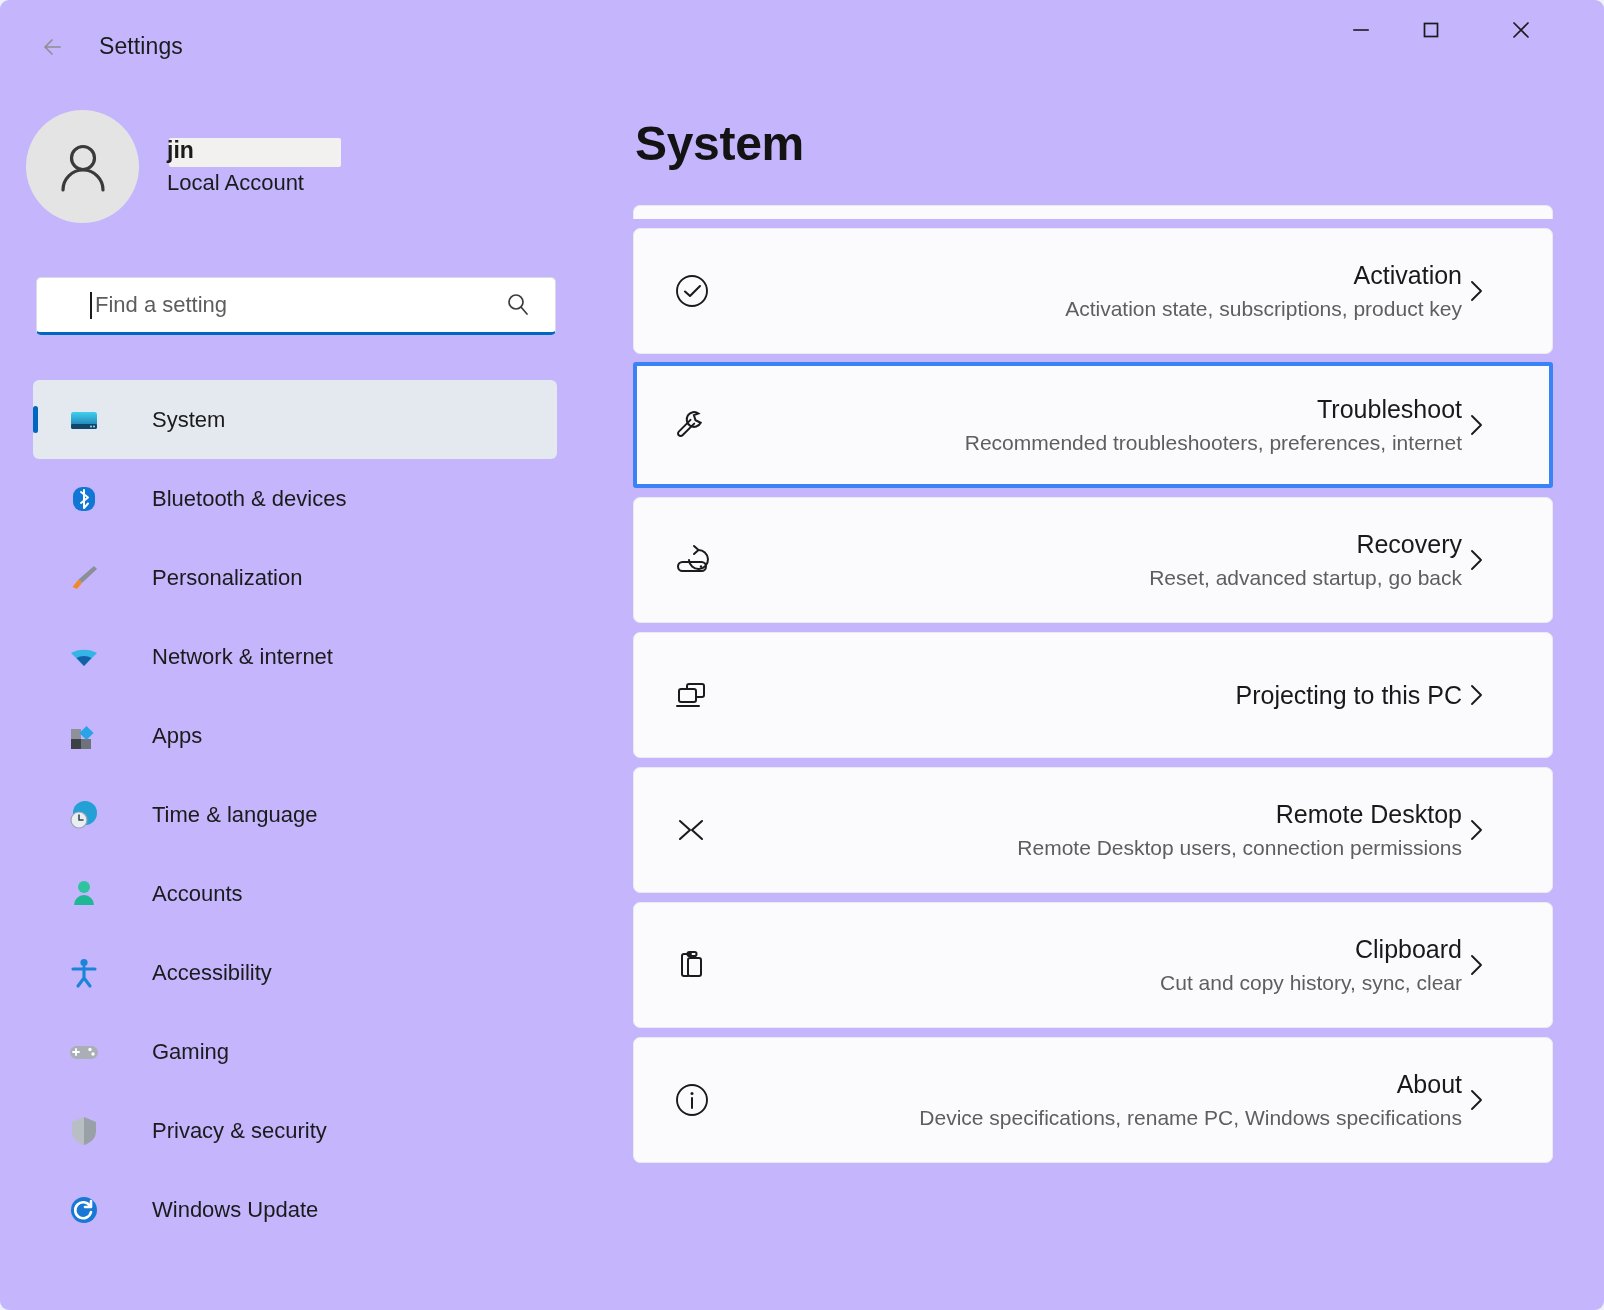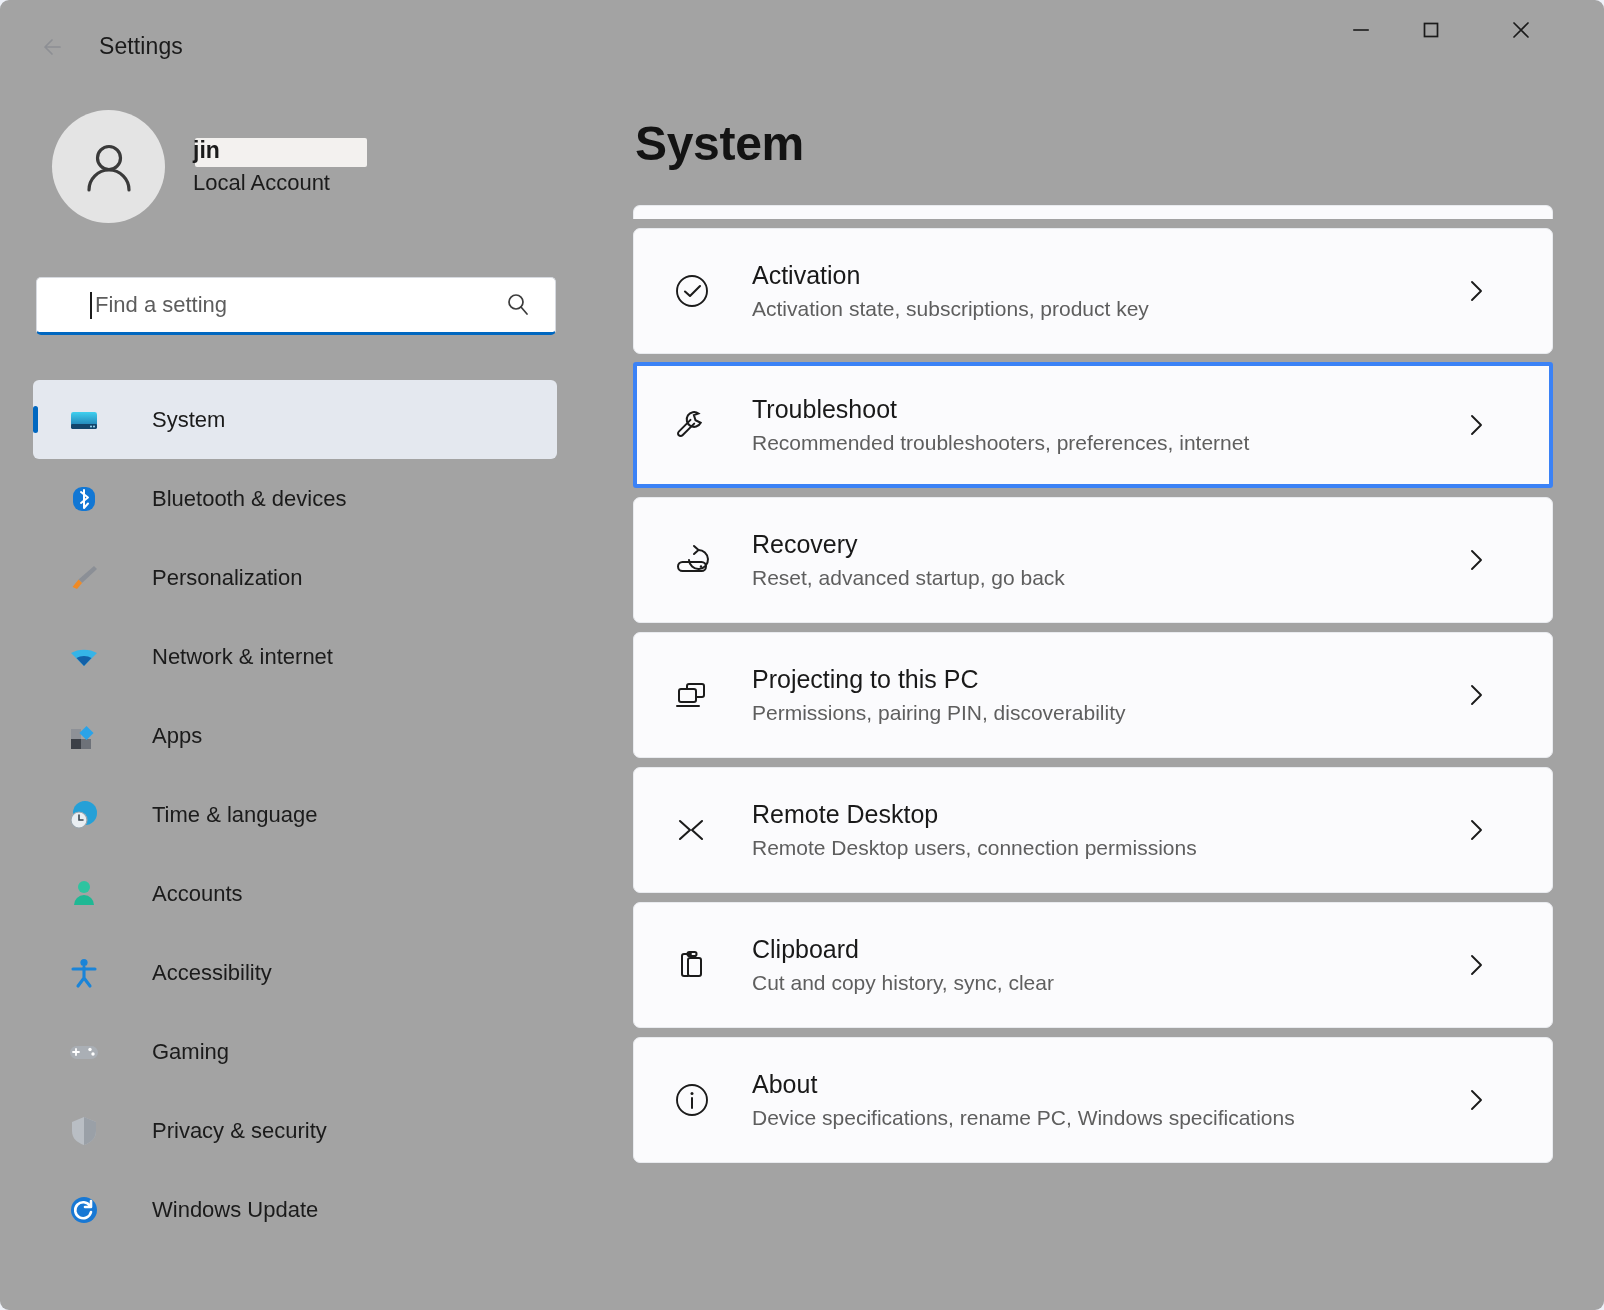--- a/index.html
+++ b/index.html
@@ -5,21 +5,21 @@
   * { box-sizing: border-box; margin: 0; padding: 0; }
   html, body {
     width: 1604px; height: 1310px;
     font-family: "Liberation Sans", sans-serif;
     background: #eef1f8;
     overflow: hidden;
   }
   #app {
     position: relative;
     width: 1604px; height: 1310px;
-    background: #a3a3a3;
+    background: #c4b5fd;
     border-radius: 9px;
     overflow: hidden;
   }
 
   
   #titlebar {
     position: absolute; top: 0; left: 0;
     width: 1604px; height: 66px;
     display: flex; align-items: center;
   }
@@ -39,21 +39,21 @@
   #btn-min { right: 212px; }
   #btn-max { right: 142px; }
   #btn-close { right: 52px; }
 
   
   #sidebar {
     position: absolute; left: 0; top: 66px;
     width: 600px; height: 1244px;
   }
   #account {
-    position: absolute; left: 52px; top: 44px;
+    position: absolute; left: 26px; top: 44px;
     display: flex; align-items: center;
   }
   #avatar {
     width: 113px; height: 113px; border-radius: 50%;
     background: #e4e4e4;
     display: flex; align-items: center; justify-content: center;
     flex: none;
   }
   #account-text { margin-left: 28px; position: relative; }
   #redact {
@@ -108,21 +108,21 @@
   .nav-label {
     margin-left: 51px; font-size: 22px; color: #1b1b1b;
   }
 
   
   #main { position: absolute; left: 600px; top: 66px; width: 1004px; height: 1244px; }
   #page-title {
     position: absolute; left: 35px; top: 50px;
     font-size: 48px; font-weight: bold; color: #131313; letter-spacing: -.3px;
   }
-  #cards { position: absolute; left: 33px; top: 139px; width: 924px; }
+  #cards { position: absolute; left: 33px; top: 139px; width: 924px; text-align: right; }
   #card-stub {
     width: 920px; height: 14px;
     background: #fbfbfd;
     border: 1px solid #e9ebef;
     border-bottom: none;
     border-radius: 7px 7px 0 0;
   }
   .card {
     position: relative;
     width: 920px; height: 126px;
@@ -385,21 +385,20 @@
         <div class="card">
           <div class="card-icon">
             <svg width="44" height="44" viewBox="0 0 44 44">
               <rect x="17" y="11" width="17" height="13" rx="2" fill="none" stroke="#1b1b1b" stroke-width="2"></rect>
               <rect x="9" y="16" width="17" height="13" rx="2" fill="#fbfbfd" stroke="#1b1b1b" stroke-width="2"></rect>
               <path d="M7 33 H29" stroke="#1b1b1b" stroke-width="2" stroke-linecap="round"></path>
             </svg>
           </div>
           <div class="card-text">
             <div class="card-title">Projecting to this PC</div>
-            <div class="card-sub">Permissions, pairing PIN, discoverability</div>
           </div>
           <div class="card-chevron">
             <svg width="28" height="28" viewBox="0 0 28 28">
               <path d="M10 5 L19 14 L10 23" fill="none" stroke="#1b1b1b" stroke-width="1.9" stroke-linecap="round" stroke-linejoin="round"></path>
             </svg>
           </div>
         </div>
         <div class="card">
           <div class="card-icon">
             <svg width="44" height="44" viewBox="0 0 44 44">

